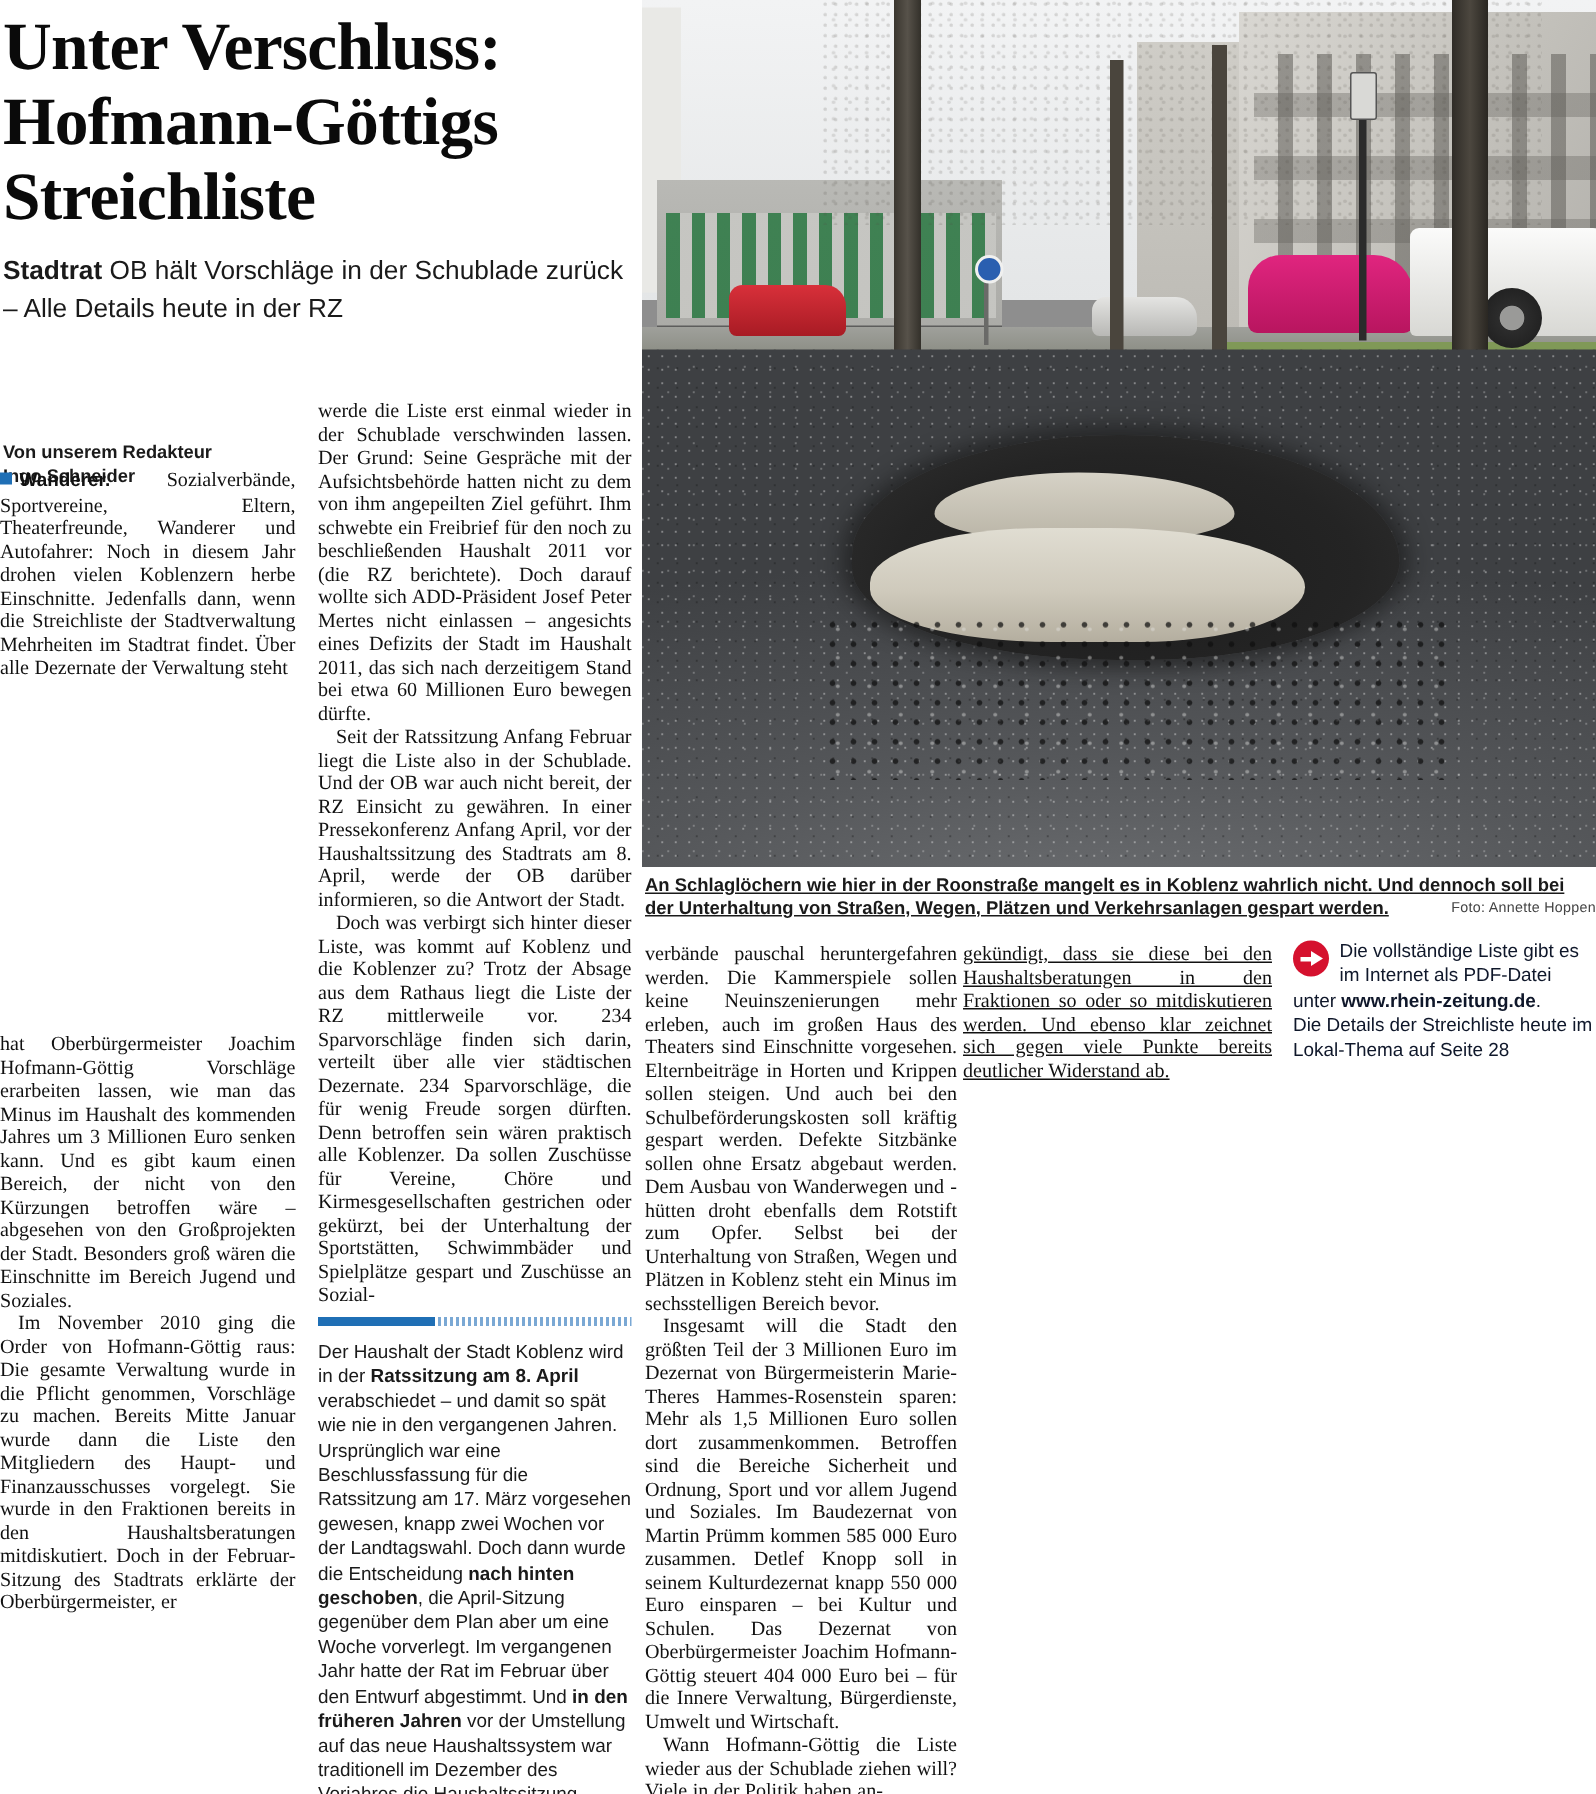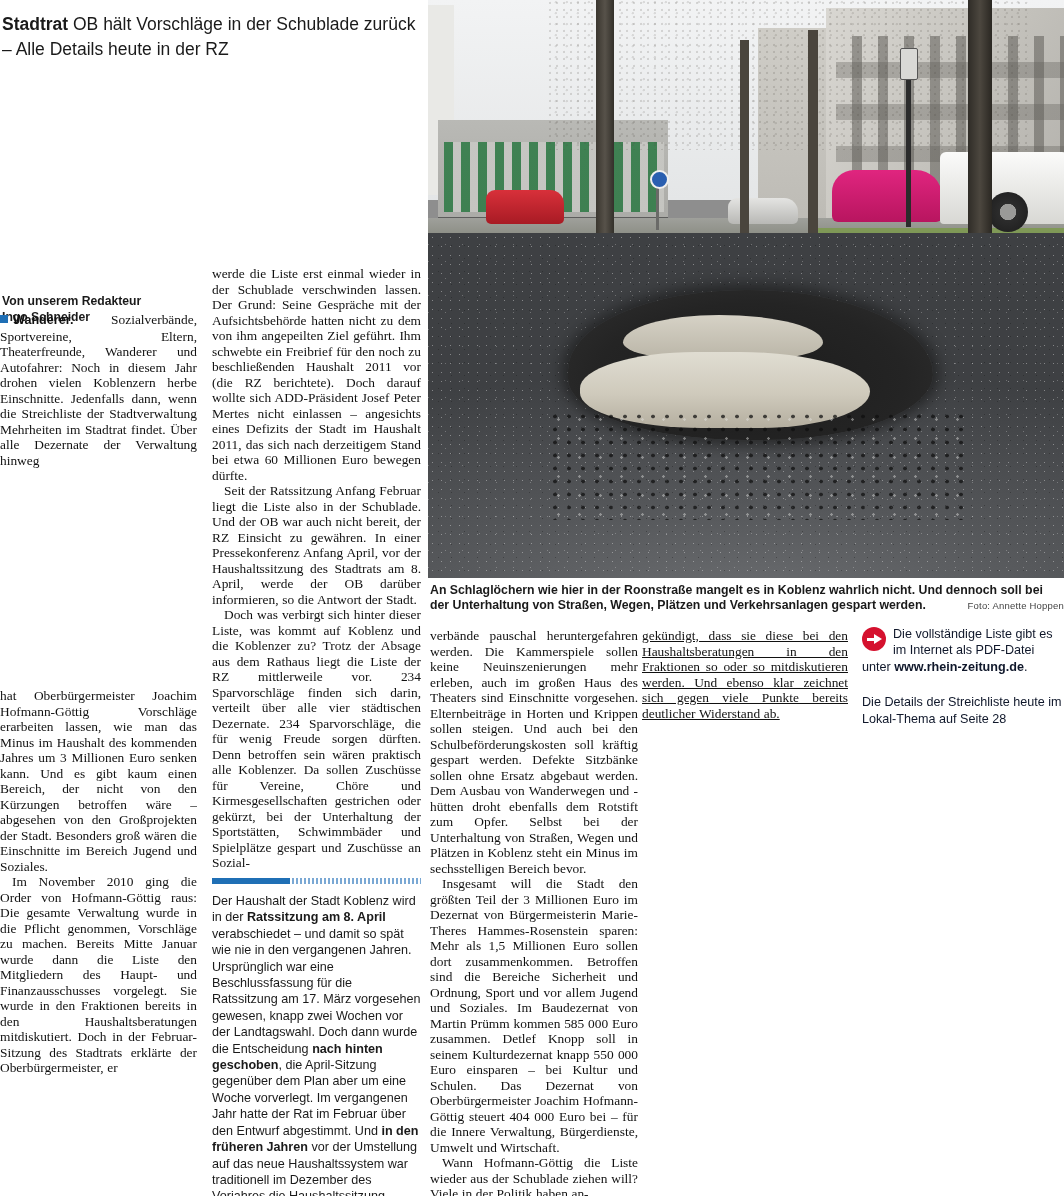--- a/index.html
+++ b/index.html
@@ -307,20 +307,21 @@
   .caption {
     position: absolute;
     left: 430px;
     top: 583px;
     width: 634px;
     font-family: "Liberation Sans", sans-serif;
     font-weight: 700;
     font-size: 12.3px;
     line-height: 14.5px;
     color: #1a1a1a;
+    text-decoration: underline;
   }
   .credit {
     position: absolute;
     right: 0px;
     top: 16px;
     font-weight: 400;
     font-size: 9.5px;
     color: #444;
     letter-spacing: .2px;
     margin-left: 39px;
@@ -394,36 +395,37 @@
     content: "";
     position: absolute;
     left: 12px; top: 7px;
     width: 0; height: 0;
     border-left: 8px solid #fff;
     border-top: 5.5px solid transparent;
     border-bottom: 5.5px solid transparent;
   }
   .infobox b { font-weight: 700; }
   .infobox .para2 {
-    margin-top: 19px;
+    margin-top: 0;
     clear: both;
   }
 </style>
 </head>
 <body>
 
 <div class="headline-block">
+  <h1 class="headline">Unter Verschluss: Hofmann-Göttigs Streichliste</h1>
   <p class="kicker"><b>Stadtrat</b><span> OB hält Vorschläge in der Schublade zurück – Alle Details heute in der RZ</span></p>
 </div>
 
 <div class="byline" style="white-space:pre-line;">Von unserem Redakteur
 Ingo Schneider</div>
 
 <div class="col" id="col1a">
-  <p class="noindent"><span class="dateline-sq"></span><span class="dateline">Wanderer.</span> <span>Sozialverbände, Sportvereine, Eltern, Theaterfreunde, Wanderer und Autofahrer: Noch in diesem Jahr drohen vielen Koblenzern herbe Einschnitte. Jedenfalls dann, wenn die Streichliste der Stadtverwaltung Mehrheiten im Stadtrat findet. Über alle Dezernate der Verwaltung hinweg</span></p>
+  <p class="noindent"><span class="dateline-sq"></span><span class="dateline">Wanderer.</span> <span>Sozialverbände, Sportvereine, Eltern, Theaterfreunde, Wanderer und Autofahrer: Noch in diesem Jahr drohen vielen Koblenzern herbe Einschnitte. Jedenfalls dann, wenn die Streichliste der Stadtverwaltung Mehrheiten im Stadtrat findet. Über alle Dezernate der Verwaltung steht</span></p>
 </div>
 
 <div class="col" id="col1b">
   <p class="noindent">hat Oberbürgermeister Joachim Hofmann-Göttig Vorschläge erarbeiten lassen, wie man das Minus im Haushalt des kommenden Jahres um 3 Millionen Euro senken kann. Und es gibt kaum einen Bereich, der nicht von den Kürzungen betroffen wäre – abgesehen von den Großprojekten der Stadt. Besonders groß wären die Einschnitte im Bereich Jugend und Soziales.</p>
   <p>Im November 2010 ging die Order von Hofmann-Göttig raus: Die gesamte Verwaltung wurde in die Pflicht genommen, Vorschläge zu machen. Bereits Mitte Januar wurde dann die Liste den Mitgliedern des Haupt- und Finanzausschusses vorgelegt. Sie wurde in den Fraktionen bereits in den Haushaltsberatungen mitdiskutiert. Doch in der Februar-Sitzung des Stadtrats erklärte der Oberbürgermeister, er</p>
 </div>
 
 <div class="col" id="col2a">
   <p class="noindent">werde die Liste erst einmal wieder in der Schublade verschwinden lassen. Der Grund: Seine Gespräche mit der Aufsichtsbehörde hatten nicht zu dem von ihm angepeilten Ziel geführt. Ihm schwebte ein Freibrief für den noch zu beschließenden Haushalt 2011 vor (die RZ berichtete). Doch darauf wollte sich ADD-Präsident Josef Peter Mertes nicht einlassen – angesichts eines Defizits der Stadt im Haushalt 2011, das sich nach derzeitigem Stand bei etwa 60 Millionen Euro bewegen dürfte.</p>
   <p>Seit der Ratssitzung Anfang Februar liegt die Liste also in der Schublade. Und der OB war auch nicht bereit, der RZ Einsicht zu gewähren. In einer Pressekonferenz Anfang April, vor der Haushaltssitzung des Stadtrats am 8. April, werde der OB darüber informieren, so die Antwort der Stadt.</p>

